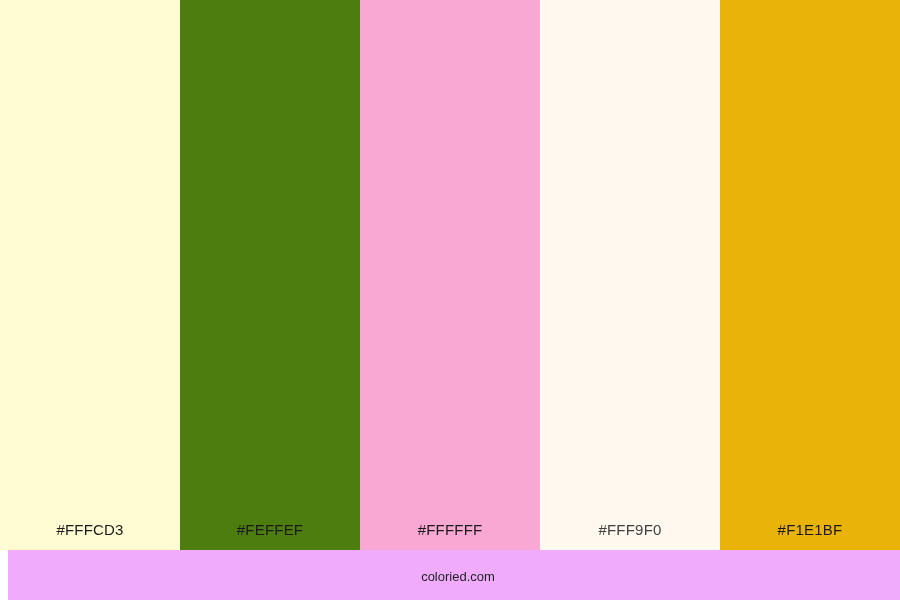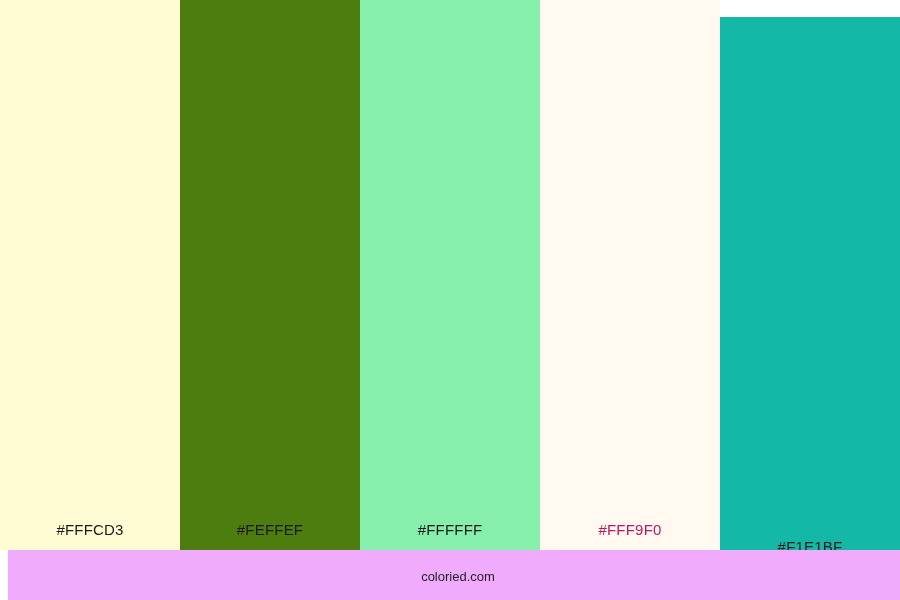--- a/index.html
+++ b/index.html
@@ -87,29 +87,29 @@
   <div id="swatch-strip">
 
     <div class="swatch" style="background-color: rgb(255, 252, 211);">
       <span class="swatch-label" style="color: rgb(26, 26, 26);">#FFFCD3</span>
     </div>
 
     <div class="swatch" style="background-color: #4d7c0f;">
       <span class="swatch-label" style="color: rgb(26, 26, 26);">#FEFFEF</span>
     </div>
 
-    <div class="swatch" style="background-color: #86efac;">
+    <div class="swatch" style="background-color: #f9a8d4;">
       <span class="swatch-label" style="color: rgb(26, 26, 26);">#FFFFFF</span>
     </div>
 
     <div class="swatch" style="background-color: rgb(255, 249, 240);">
-      <span class="swatch-label" style="color: #be185d;">#FFF9F0</span>
+      <span class="swatch-label" style="color: #404040;">#FFF9F0</span>
     </div>
 
-    <div class="swatch" style="background-color: #14b8a6; margin-top: 17px;">
+    <div class="swatch" style="background-color: #eab308;">
       <span class="swatch-label" style="color: rgb(26, 26, 26);">#F1E1BF</span>
     </div>
 
   </div>
 
   <div id="site-footer">
     <span class="footer-text">coloried.com</span>
   </div>
 
 </div>

